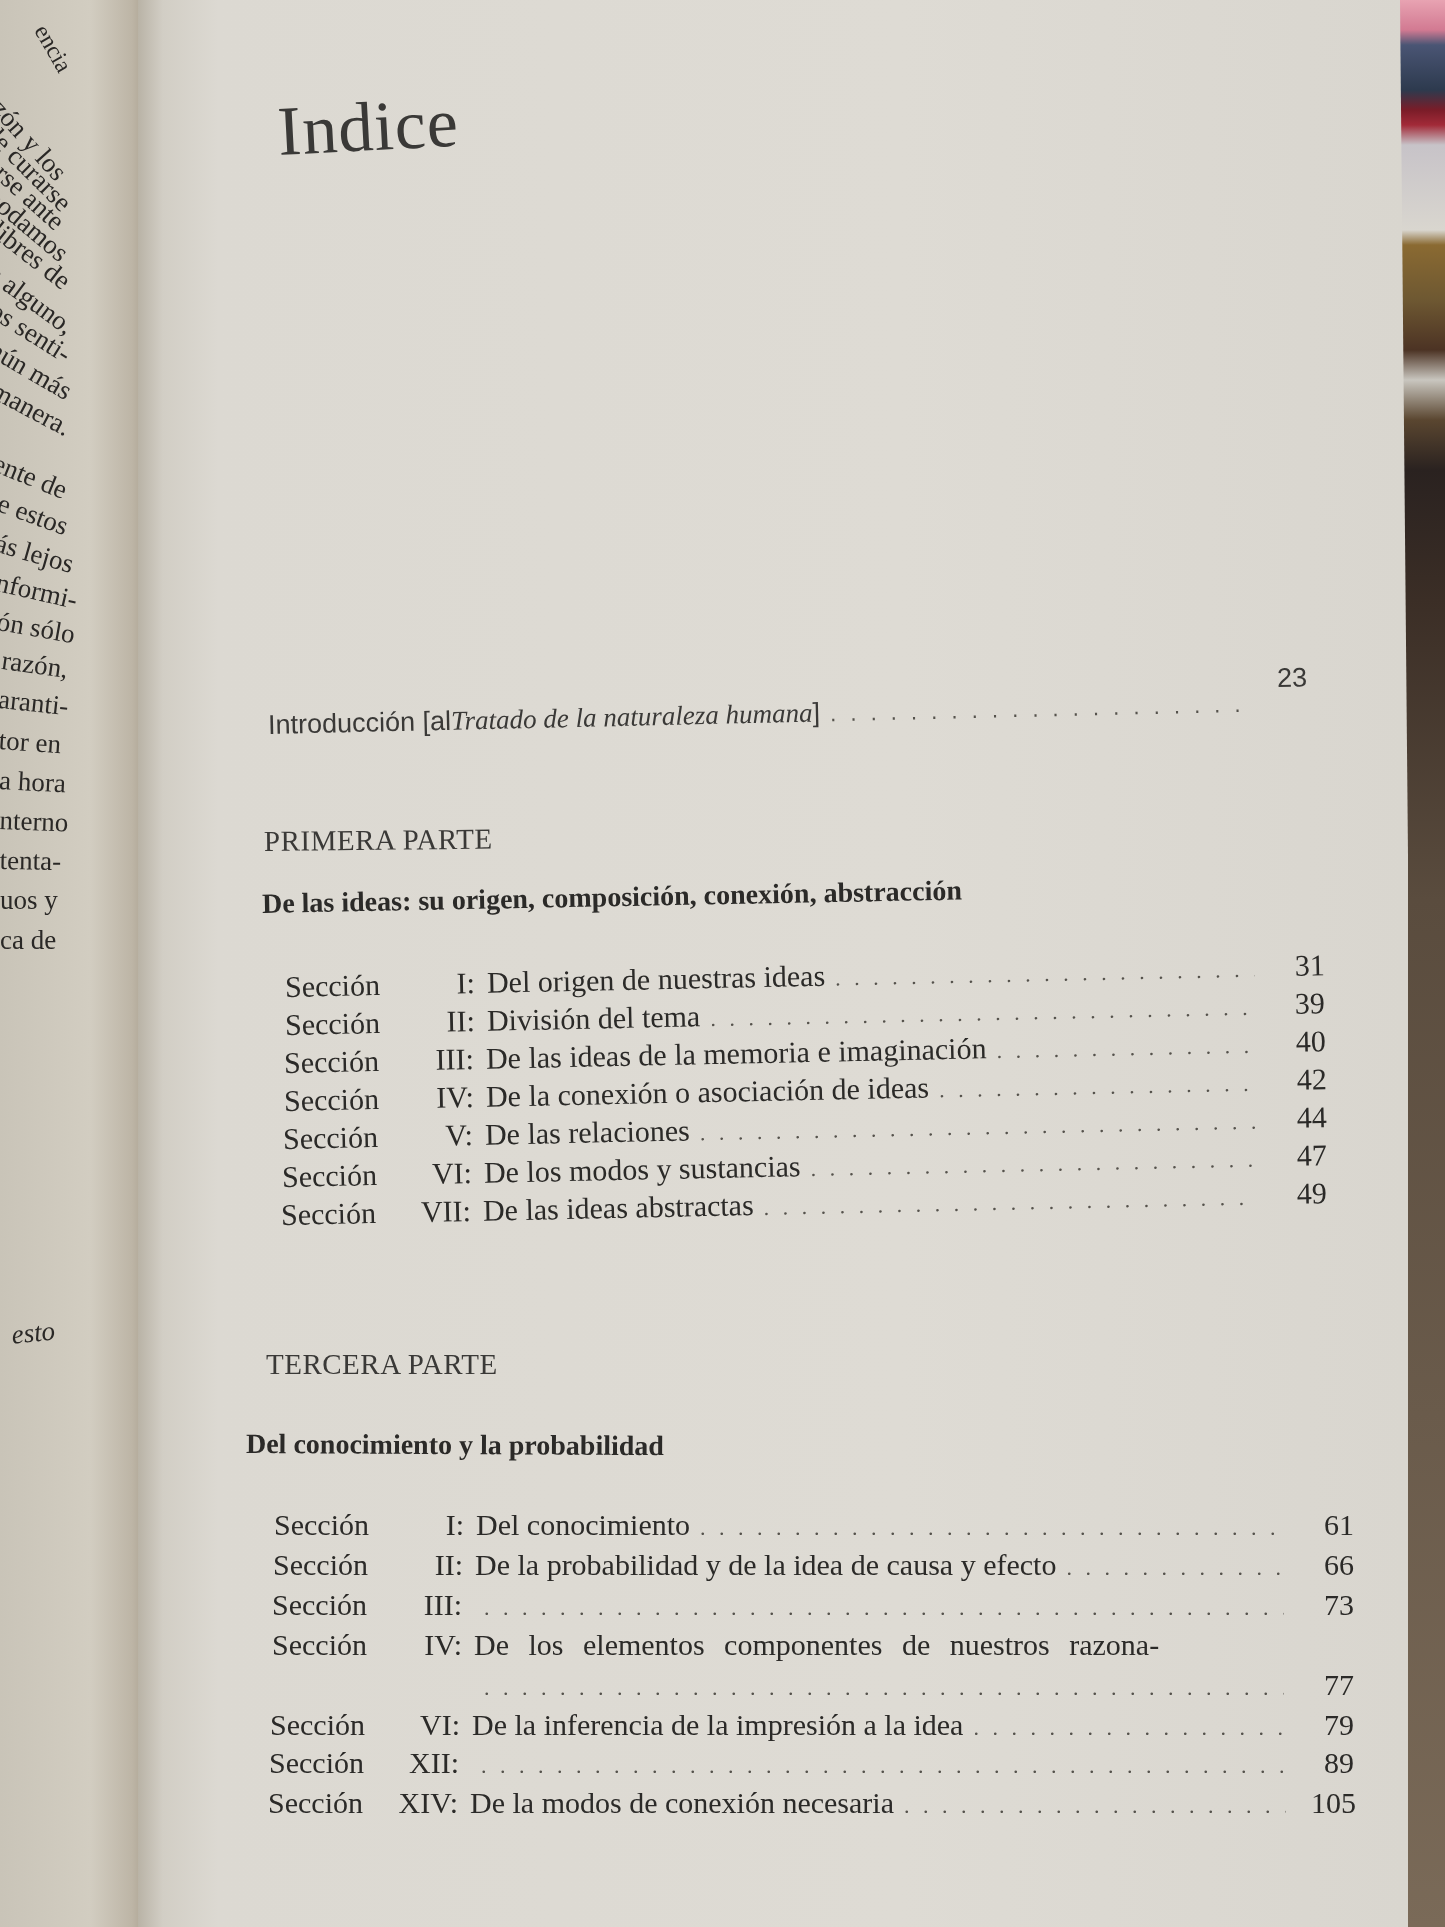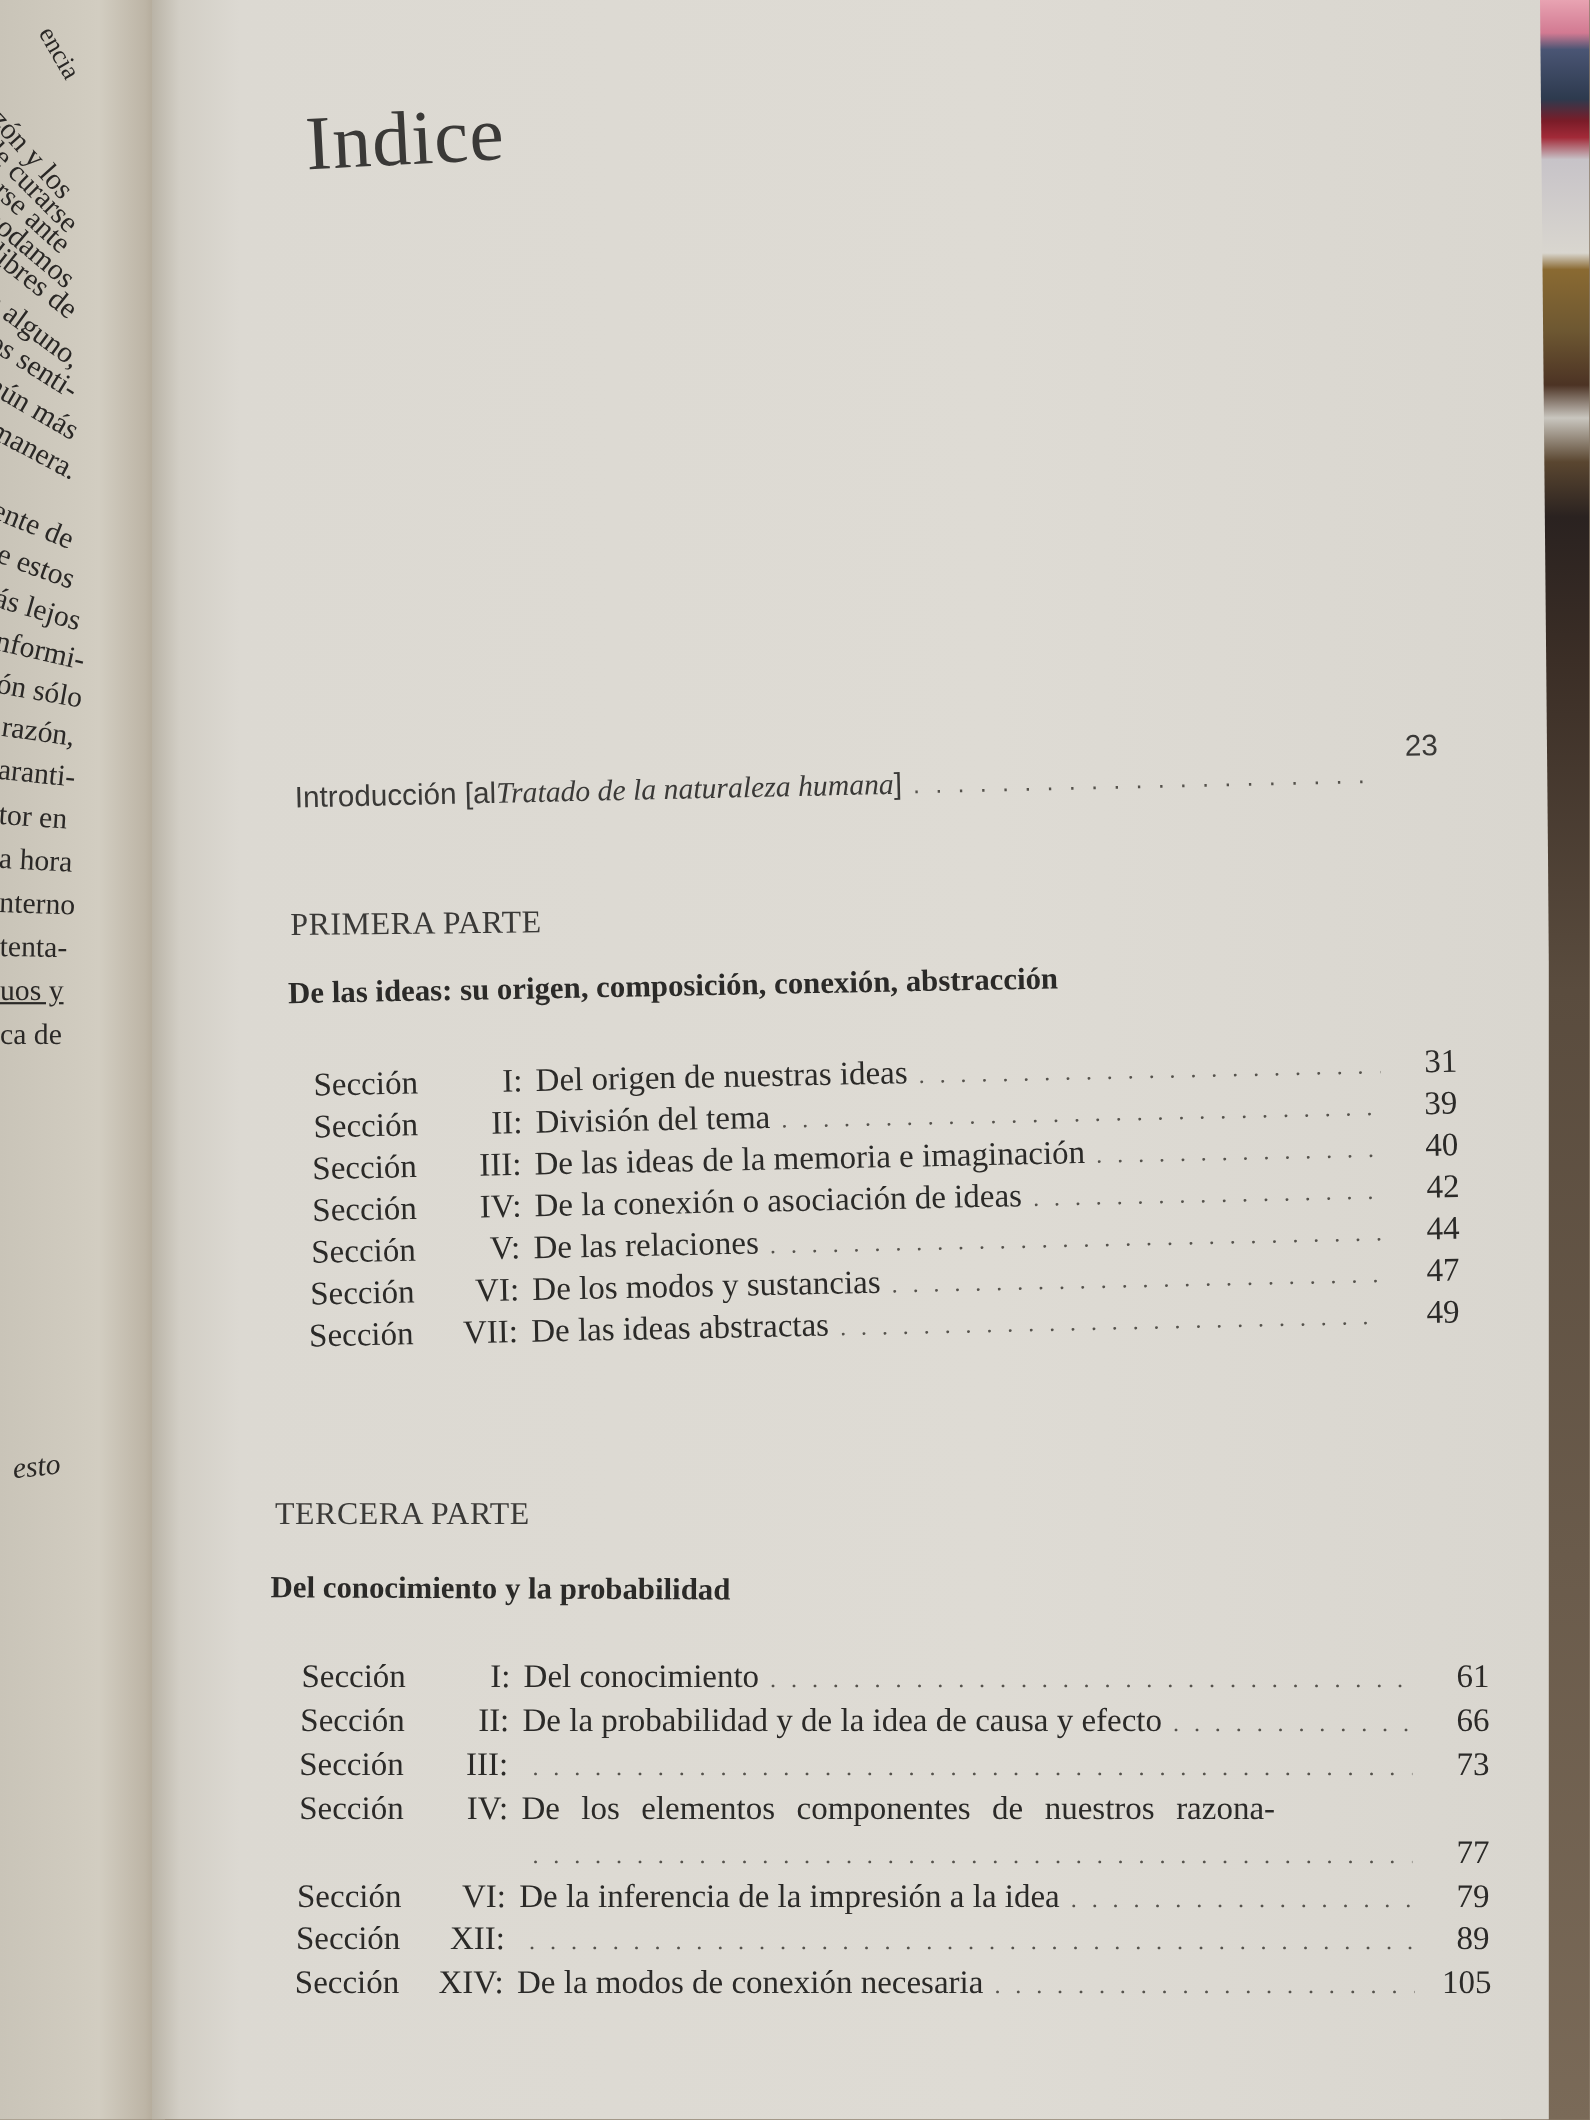--- a/index.html
+++ b/index.html
@@ -57,21 +57,21 @@
     <span class="lt-line" style="left:14px;top:488px;transform:rotate(20deg);transform-origin:left top">e estos</span>
     <span class="lt-line" style="left:10px;top:528px;transform:rotate(16deg);transform-origin:left top">ás lejos</span>
     <span class="lt-line" style="left:10px;top:567px;transform:rotate(13deg);transform-origin:left top">nformi-</span>
     <span class="lt-line" style="left:10px;top:606px;transform:rotate(10deg);transform-origin:left top">ón sólo</span>
     <span class="lt-line" style="left:14px;top:645px;transform:rotate(8deg);transform-origin:left top">razón,</span>
     <span class="lt-line" style="left:10px;top:684px;transform:rotate(6deg);transform-origin:left top">aranti-</span>
     <span class="lt-line" style="left:10px;top:725px;transform:rotate(4deg);transform-origin:left top">tor en</span>
     <span class="lt-line" style="left:10px;top:765px;transform:rotate(3deg);transform-origin:left top">a hora</span>
     <span class="lt-line" style="left:10px;top:805px;transform:rotate(2deg);transform-origin:left top">nterno</span>
     <span class="lt-line" style="left:10px;top:845px;transform:rotate(1deg);transform-origin:left top">tenta-</span>
-    <span class="lt-line" style="left:10px;top:885px;text-decoration:underline;">uos y</span>
+    <span class="lt-line" style="left:10px;top:885px;">uos y</span>
     <span class="lt-line" style="left:10px;top:925px;">ca de</span>
     <span class="lt-line" style="left:20px;top:1320px;font-style:italic;transform:rotate(-6deg);transform-origin:left top">esto</span>
   </div>
 </div>
 
 <div class="right-page"></div>
 
 <div class="title">Indice</div>
 
 <div class="entry intro">
@@ -128,21 +128,21 @@
   <span class="page">47</span>
 </div>
 <div class="sec" style="left:281px;top:1198px;width:1046px;transform:rotate(-1.2deg)">
   <span class="lbl">Sección</span>
   <span class="num">VII:</span>
   <span class="ttl">De las ideas abstractas</span>
   <span class="dots">. . . . . . . . . . . . . . . . . . . . . . . . . . . . . . . . . . . . . . . .</span>
   <span class="page">49</span>
 </div>
 
-<div class="part-title" style="left:250px;top:1348px;margin-top:12px;">TERCERA PARTE</div>
+<div class="part-title" style="left:266px;top:1348px;">TERCERA PARTE</div>
 <div class="part-sub" style="left:246px;top:1428px;transform:rotate(0.3deg)">Del conocimiento y la probabilidad</div>
 
 <div class="sec" style="left:274px;top:1508px;width:1080px">
   <span class="lbl">Sección</span>
   <span class="num">I:</span>
   <span class="ttl">Del conocimiento</span>
   <span class="dots">. . . . . . . . . . . . . . . . . . . . . . . . . . . . . . . . . . . . . . . . . . . . . .</span>
   <span class="page">61</span>
 </div>
 <div class="sec" style="left:273px;top:1548px;width:1081px">

